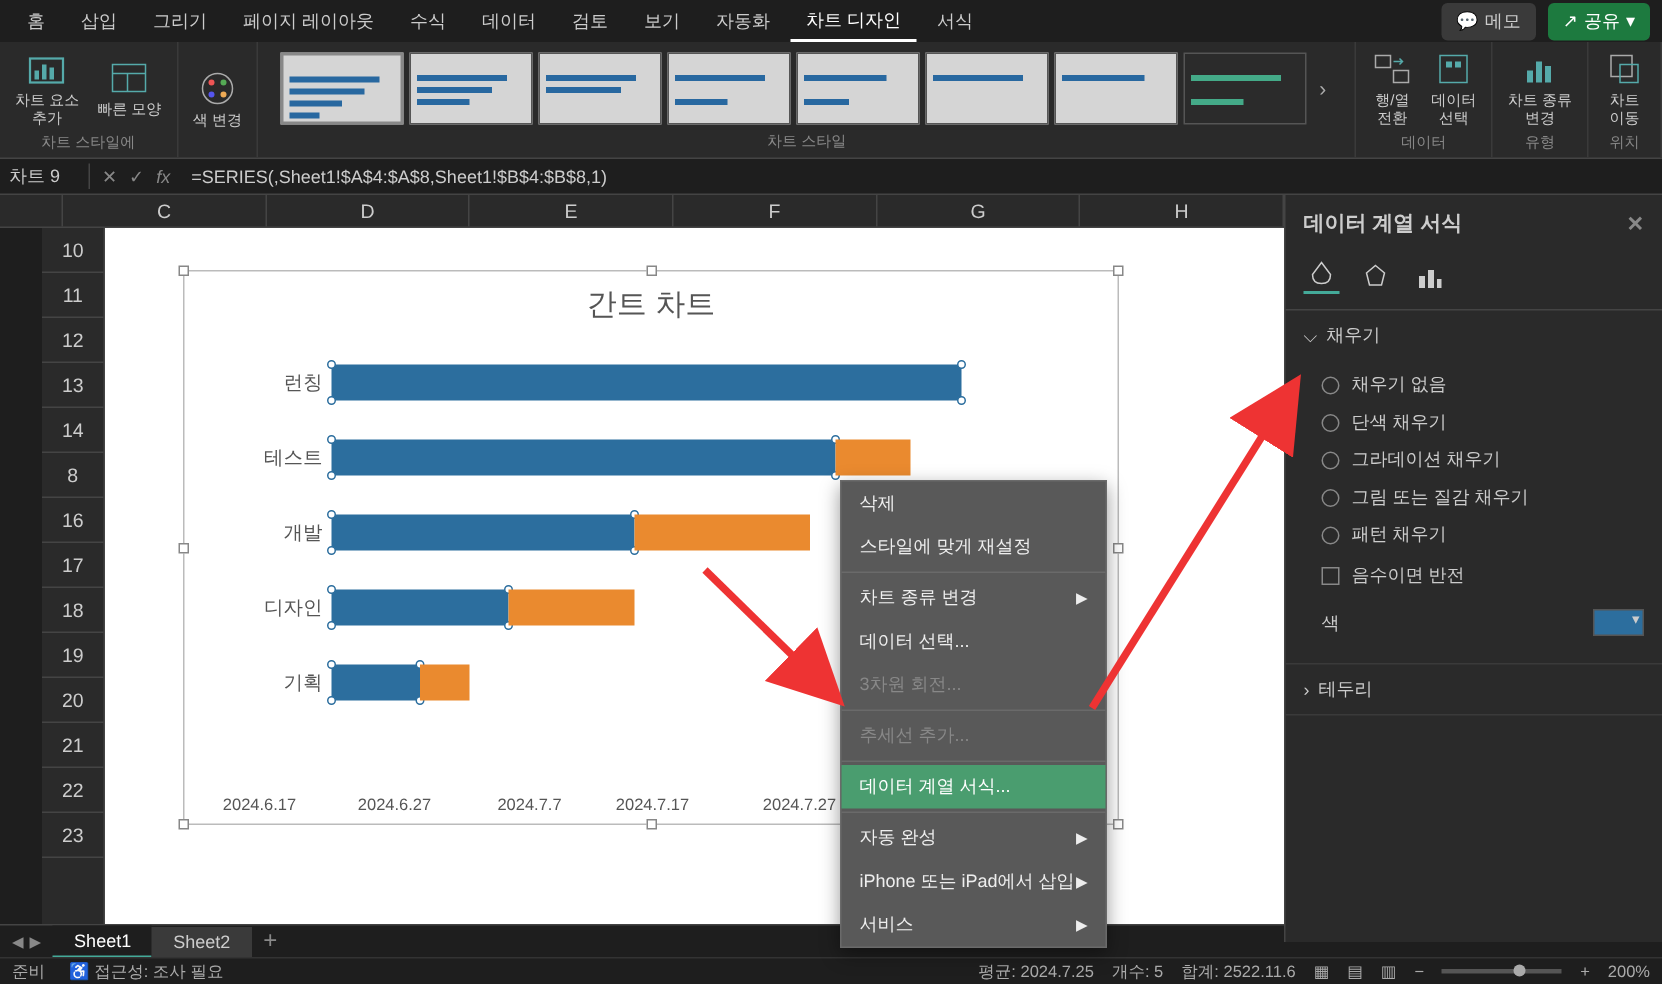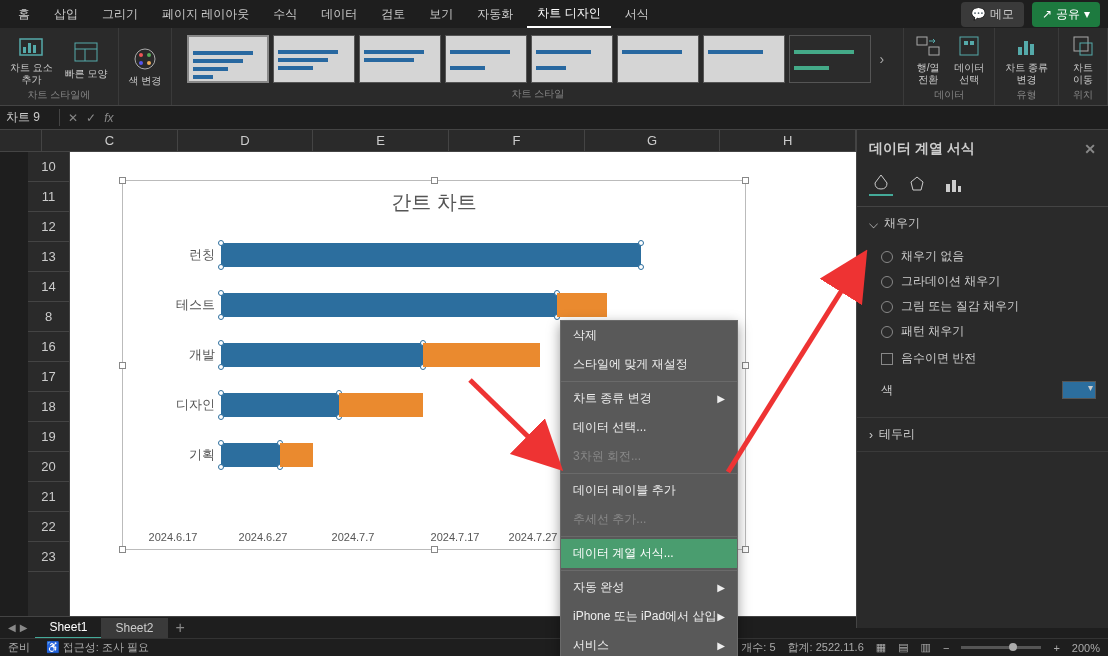--- a/index.html
+++ b/index.html
@@ -271,20 +271,21 @@
   </div>
 </div>
 
 <div class="formula-row">
   <div class="name-box">차트 9</div>
   <div class="fx-btns">
     <span>✕</span>
     <span>✓</span>
     <span><i>fx</i></span>
   </div>
+  <input class="formula-input" value="=SERIES(,Sheet1!$A$4:$A$8,Sheet1!$B$4:$B$8,1)" style="">
 </div>
 
 <div class="sheet-area">
   <div class="col-headers">
     <div class="corner"></div>
     <div class="col-h">C</div>
     <div class="col-h">D</div>
     <div class="col-h">E</div>
     <div class="col-h">F</div>
     <div class="col-h">G</div>
@@ -361,21 +362,21 @@
               <div class="sel-handle" style="left: calc(0% - 3px); top: -3px;"></div>
               <div class="sel-handle" style="left: calc(0% - 3px); bottom: -3px;"></div>
               <div class="sel-handle" style="left: calc(11.6667% - 3px); top: -3px;"></div>
               <div class="sel-handle" style="left: calc(11.6667% - 3px); bottom: -3px;"></div>
               <div class="bar2" style="left: 11.6667%; width: 6.66667%;"></div>
             </div>
           </div>
       <div class="x-label" style="left: 50px;">2024.6.17</div>
           <div class="x-label" style="left: 140px;">2024.6.27</div>
           <div class="x-label" style="left: 230px;">2024.7.7</div>
-          <div class="x-label" style="left: 332px;">2024.7.17</div>
+          <div class="x-label" style="left: 312px;">2024.7.17</div>
           <div class="x-label" style="left: 410px;">2024.7.27</div>
           <div class="x-label" style="left: 500px;">2024.8.6</div>
         </div>
     </div>
   </div>
 </div>
 
 <div class="context-menu" id="ctx-menu">
     <div class="ctx-item">
       <span>삭제</span>
@@ -388,23 +389,20 @@
       <span>차트 종류 변경</span>
       <span class="ctx-arrow">▶</span>
     </div>
     <div class="ctx-item">
       <span>데이터 선택...</span>
     </div>
     <div class="ctx-item disabled">
       <span>3차원 회전...</span>
     </div>
     <div class="ctx-sep"></div>
-    <div class="ctx-item">
-      <span>데이터 레이블 추가</span>
-    </div>
     <div class="ctx-item disabled">
       <span>추세선 추가...</span>
     </div>
     <div class="ctx-sep"></div>
     <div class="ctx-item highlight">
       <span>데이터 계열 서식...</span>
     </div>
     <div class="ctx-sep"></div>
     <div class="ctx-item">
       <span>자동 완성</span>
@@ -446,20 +444,24 @@
   </div>
   <div class="panel-section">
     <div class="panel-section-header">
         <span>⌵</span>
         <span>채우기</span>
       </div>
     <div class="panel-section-body" id="fill-opts">
         <div class="radio-row">
           <div class="radio"></div>
           <span>채우기 없음</span>
+        </div>
+        <div class="radio-row">
+          <div class="radio"></div>
+          <span>단색 채우기</span>
         </div>
         <div class="radio-row">
           <div class="radio"></div>
           <span>그라데이션 채우기</span>
         </div>
         <div class="radio-row">
           <div class="radio"></div>
           <span>그림 또는 질감 채우기</span>
         </div>
         <div class="radio-row">

